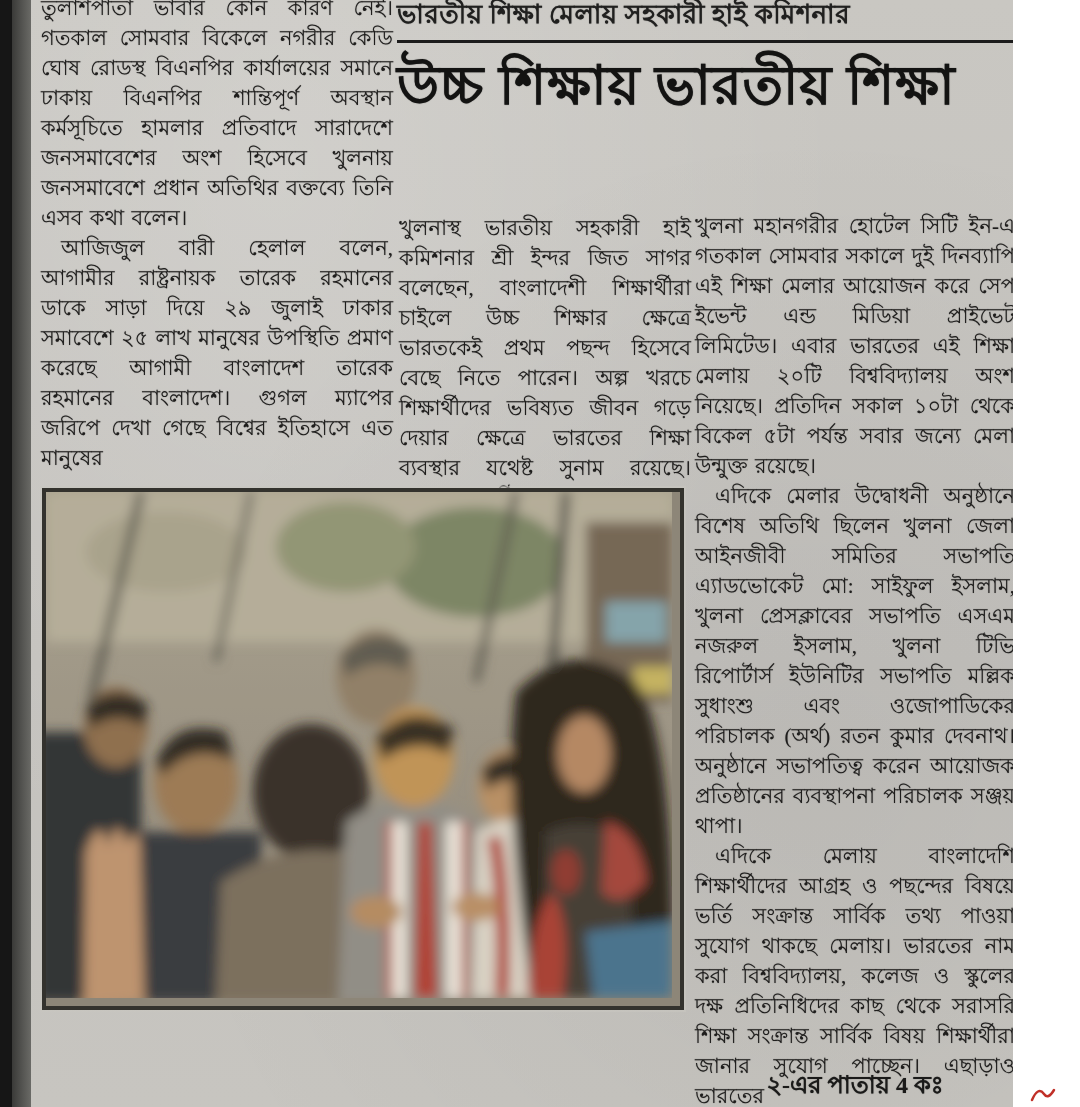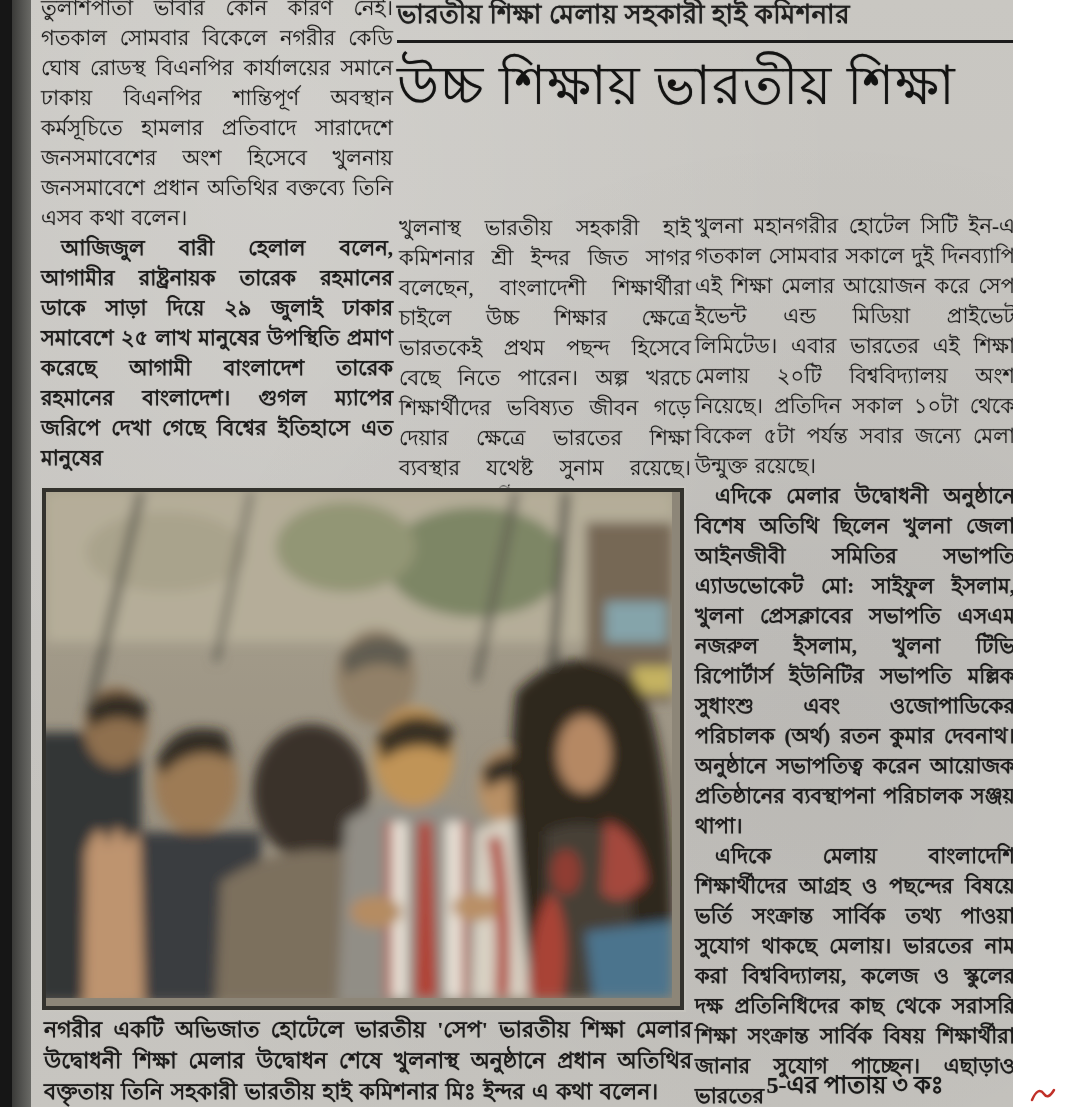--- a/index.html
+++ b/index.html
@@ -20,32 +20,32 @@
       linear-gradient(180deg,#c9c7c2,#c4c2be 60%,#c7c5c0);
     overflow:hidden;
   }
   .bodytext{
     font-size:21px;line-height:30px;color:#1e1d1c;text-align:justify;
     text-shadow:0 0 1px rgba(20,20,20,.45);
     word-spacing:2px;
   }
   .col{position:absolute;}
   .col p{margin:0;}
-  .col p.indent{text-indent:20px;font-weight:bold;}
+  .col p.indent{text-indent:20px;}
   .left-col{left:10px;top:-7px;width:352px;}
   .mid-col{left:368px;top:213px;width:292px;}
   .right-col{left:664px;top:211px;width:320px;}
   .headline-block{position:absolute;left:366px;top:-6px;width:620px;}
   .kicker{
     font-size:26px;font-weight:bold;color:#20201f;letter-spacing:.5px;
     border-bottom:3px solid #1c1c1c;padding-bottom:2px;white-space:nowrap;
     text-shadow:0 0 1px rgba(20,20,20,.5);
   }
   .headline{
-    font-size:54px;line-height:79px;font-weight:normal;color:#131312;
+    font-size:54px;line-height:79px;font-weight:bold;color:#131312;
     margin-top:4px;text-shadow:0 0 1px rgba(0,0,0,.6);letter-spacing:1px;
   }
   .photo-fig{
     position:absolute;left:11px;top:488px;width:634px;height:514px;
     border:4px solid #33322d;background:#8d8678;
     box-shadow:0 0 0 2px rgba(200,198,192,.6);
   }
   .photo-fig svg{display:block;}
   .caption{
     position:absolute;left:13px;top:1014px;width:648px;
@@ -82,21 +82,21 @@
 
     <div class="col mid-col bodytext">
       <p>খুলনাস্থ ভারতীয় সহকারী হাই কমিশনার শ্রী ইন্দর জিত সাগর বলেছেন, বাংলাদেশী শিক্ষার্থীরা চাইলে উচ্চ শিক্ষার ক্ষেত্রে ভারতকেই প্রথম পছন্দ হিসেবে বেছে নিতে পারেন। অল্প খরচে শিক্ষার্থীদের ভবিষ্যত জীবন গড়ে দেয়ার ক্ষেত্রে ভারতের শিক্ষা ব্যবস্থার যথেষ্ট সুনাম রয়েছে। খুলনায় অনুষ্ঠিত</p>
     </div>
 
     <div class="col right-col bodytext">
       <p>খুলনা মহানগরীর হোটেল সিটি ইন-এ গতকাল সোমবার সকালে দুই দিনব্যাপি এই শিক্ষা মেলার আয়োজন করে সেপ ইভেন্ট এন্ড মিডিয়া প্রাইভেট লিমিটেড। এবার ভারতের এই শিক্ষা মেলায় ২০টি বিশ্ববিদ্যালয় অংশ নিয়েছে। প্রতিদিন সকাল ১০টা থেকে বিকেল ৫টা পর্যন্ত সবার জন্যে মেলা উন্মুক্ত রয়েছে।</p>
       <p class="indent">এদিকে মেলার উদ্বোধনী অনুষ্ঠানে বিশেষ অতিথি ছিলেন খুলনা জেলা আইনজীবী সমিতির সভাপতি এ্যাডভোকেট মো: সাইফুল ইসলাম, খুলনা প্রেসক্লাবের সভাপতি এসএম নজরুল ইসলাম, খুলনা টিভি রিপোর্টার্স ইউনিটির সভাপতি মল্লিক সুধাংশু এবং ওজোপাডিকের পরিচালক (অর্থ) রতন কুমার দেবনাথ। অনুষ্ঠানে সভাপতিত্ব করেন আয়োজক প্রতিষ্ঠানের ব্যবস্থাপনা পরিচালক সঞ্জয় থাপা।</p>
       <p class="indent">এদিকে মেলায় বাংলাদেশি শিক্ষার্থীদের আগ্রহ ও পছন্দের বিষয়ে ভর্তি সংক্রান্ত সার্বিক তথ্য পাওয়া সুযোগ থাকছে মেলায়। ভারতের নাম করা বিশ্ববিদ্যালয়, কলেজ ও স্কুলের দক্ষ প্রতিনিধিদের কাছ থেকে সরাসরি শিক্ষা সংক্রান্ত সার্বিক বিষয় শিক্ষার্থীরা জানার সুযোগ পাচ্ছেন। এছাড়াও ভারতের</p>
     </div>
-    <div class="page-ref">5-এর পাতায় ৩ কঃ</div>
+    <div class="page-ref">২-এর পাতায় 4 কঃ</div>
 
     <figure class="photo-fig" style="margin:0">
       <svg width="626" height="506" viewBox="0 0 626 506">
         <defs>
           <filter id="blur" x="-10%" y="-10%" width="120%" height="120%">
             <feGaussianBlur stdDeviation="6"></feGaussianBlur>
           </filter>
           <linearGradient id="bgGrad" x1="0" y1="0" x2="0" y2="1">
             <stop offset="0" stop-color="#aaa390"></stop>
             <stop offset="0.45" stop-color="#9b9384"></stop>
@@ -163,21 +163,20 @@
           <path d="M40 360 q14 -40 22 -6 q10 -34 18 -2 q14 -22 14 8 l4 150 l-60 6 z" fill="#c0916a"></path>
 
           <ellipse cx="330" cy="420" rx="26" ry="16" fill="#b5885c"></ellipse>
           <ellipse cx="430" cy="415" rx="24" ry="14" fill="#ba8c60"></ellipse>
         </g>
 
         <rect width="626" height="506" fill="#b9ab97" opacity="0.12"></rect>
       </svg>
     </figure>
 
-    <div class="caption">নগরীর একটি অভিজাত হোটেলে ভারতীয় 'সেপ' ভারতীয় শিক্ষা মেলার উদ্বোধনী শিক্ষা মেলার উদ্বোধন শেষে খুলনাস্থ অনুষ্ঠানে প্রধান অতিথির বক্তৃতায় তিনি সহকারী ভারতীয় হাই কমিশনার মিঃ ইন্দর এ কথা বলেন।</div>
 
   </div>
 
   <svg class="pen-mark" viewBox="0 0 28 20">
     <path d="M4 16 Q10 2 16 10 Q20 16 26 6" stroke="#c03028" stroke-width="2.5" fill="none" stroke-linecap="round"></path>
   </svg>
 
 </div>
 
 </body></html>

